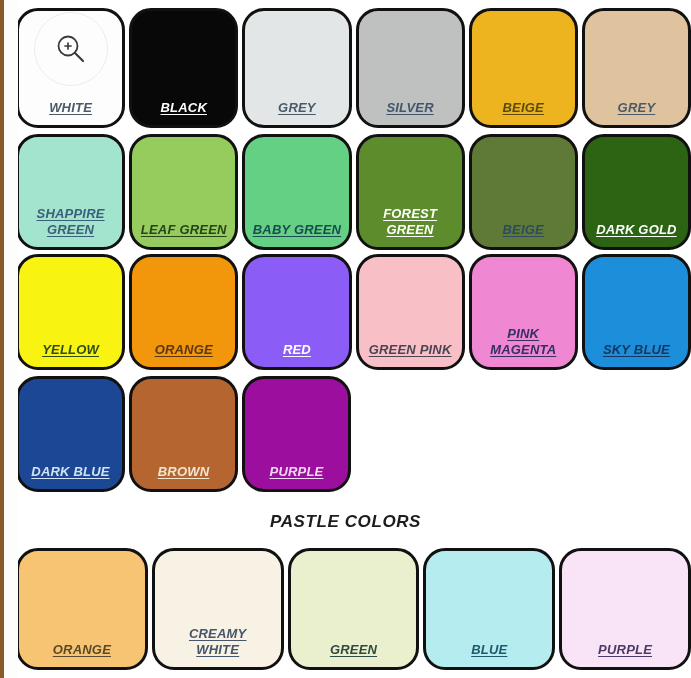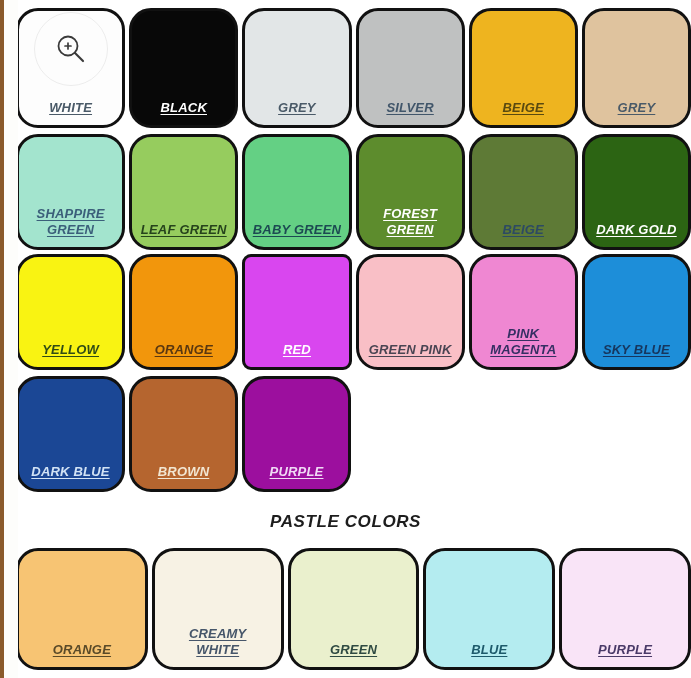--- a/index.html
+++ b/index.html
@@ -177,21 +177,21 @@
       </div>
     </div>
 
   <div class="swatch-row" id="row-brights">
       <div class="swatch" style="background: rgb(249, 243, 18);">
         <div class="swatch-label" style="color: rgb(47, 75, 22);">YELLOW</div>
       </div>
       <div class="swatch" style="background: rgb(242, 150, 12);">
         <div class="swatch-label" style="color: rgb(90, 55, 16);">ORANGE</div>
       </div>
-      <div class="swatch" style="background: #d946ef; border-radius: 9px;">
+      <div class="swatch" style="background: #8b5cf6;">
         <div class="swatch-label" style="color: rgb(255, 255, 255);">RED</div>
       </div>
       <div class="swatch" style="background: rgb(249, 191, 198);">
         <div class="swatch-label" style="color: rgb(74, 69, 83);">GREEN PINK</div>
       </div>
       <div class="swatch" style="background: rgb(239, 135, 210);">
         <div class="swatch-label" style="color: rgb(53, 47, 99);">PINK
 MAGENTA</div>
       </div>
       <div class="swatch" style="background: rgb(29, 142, 217);">

